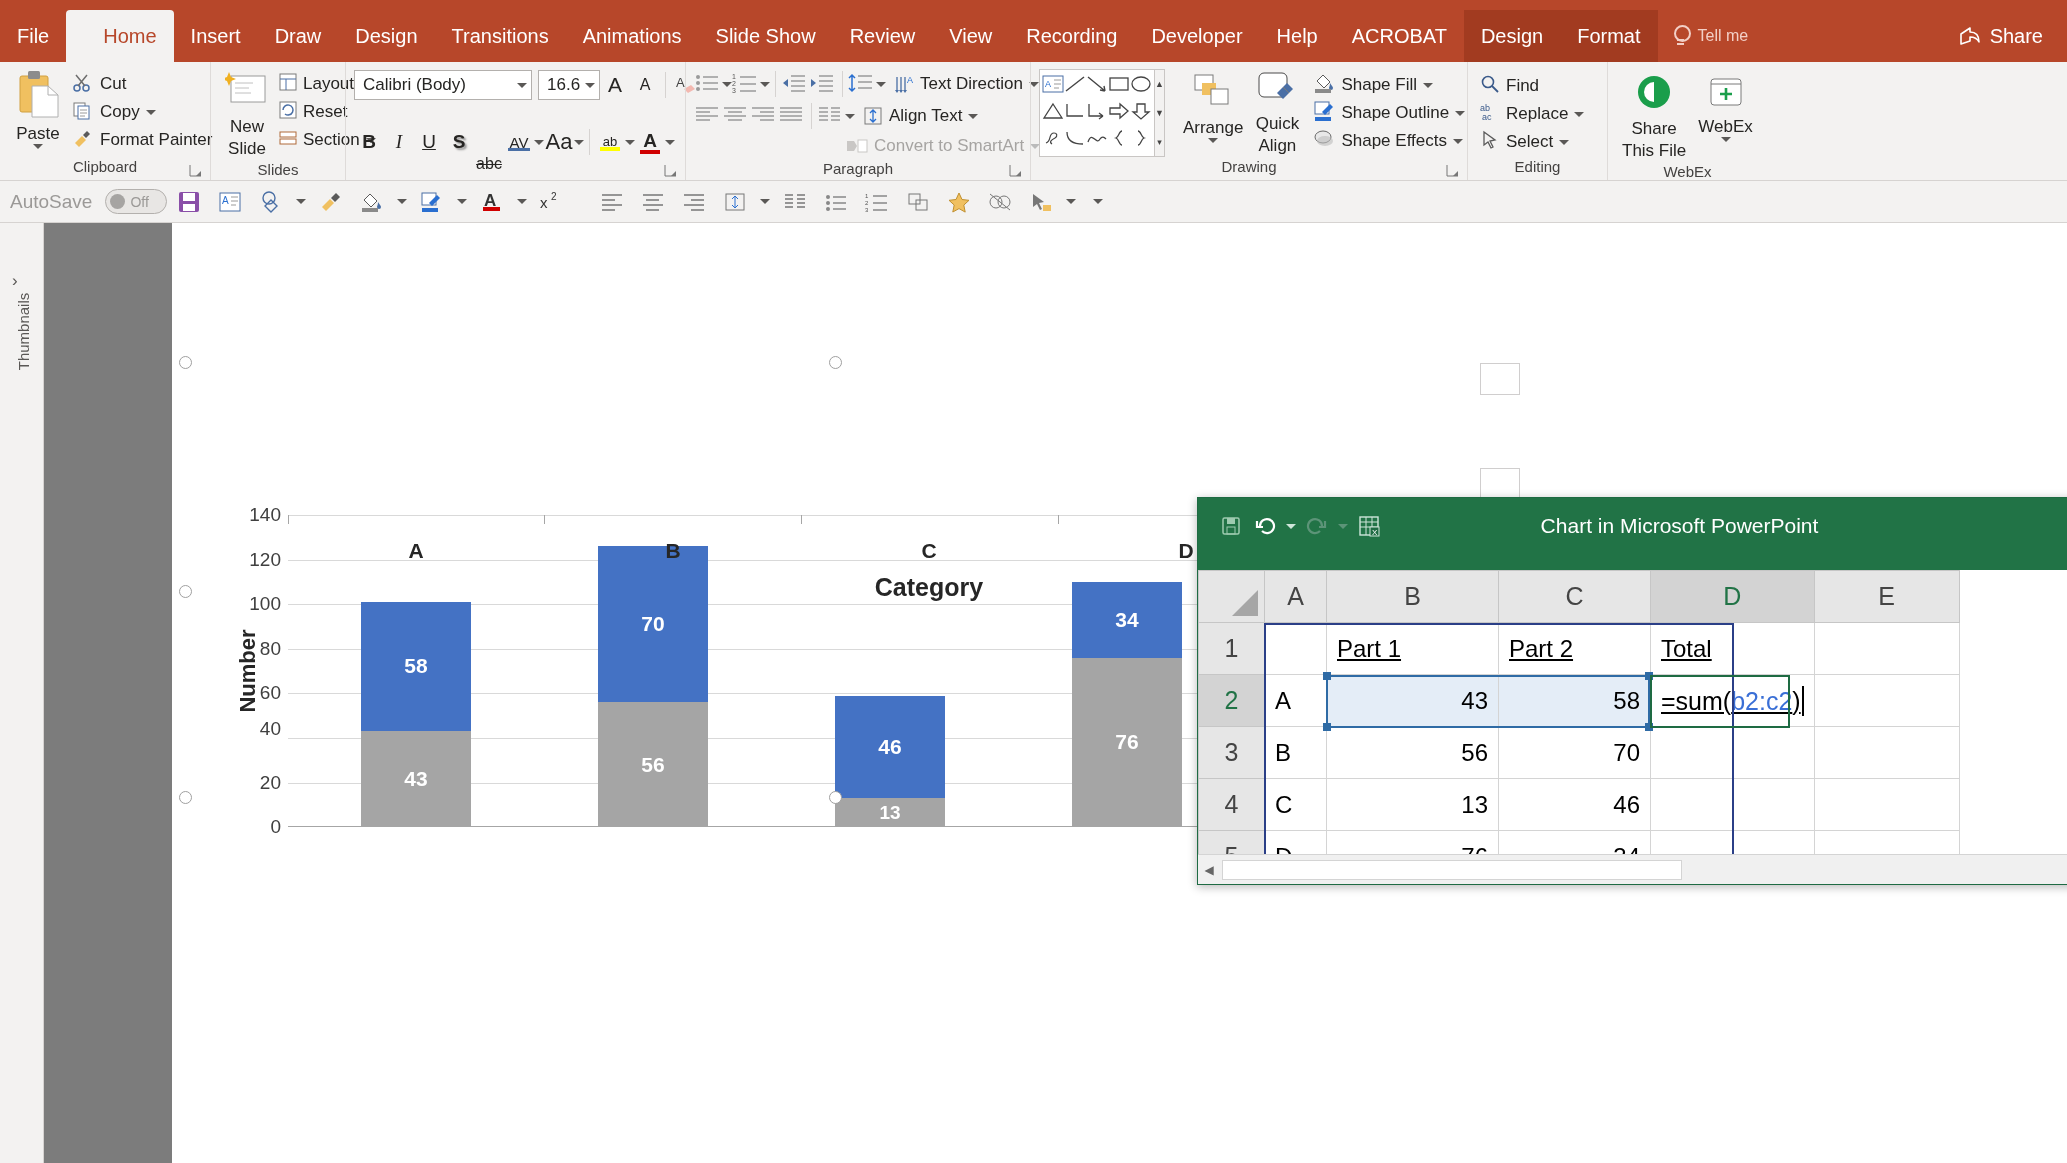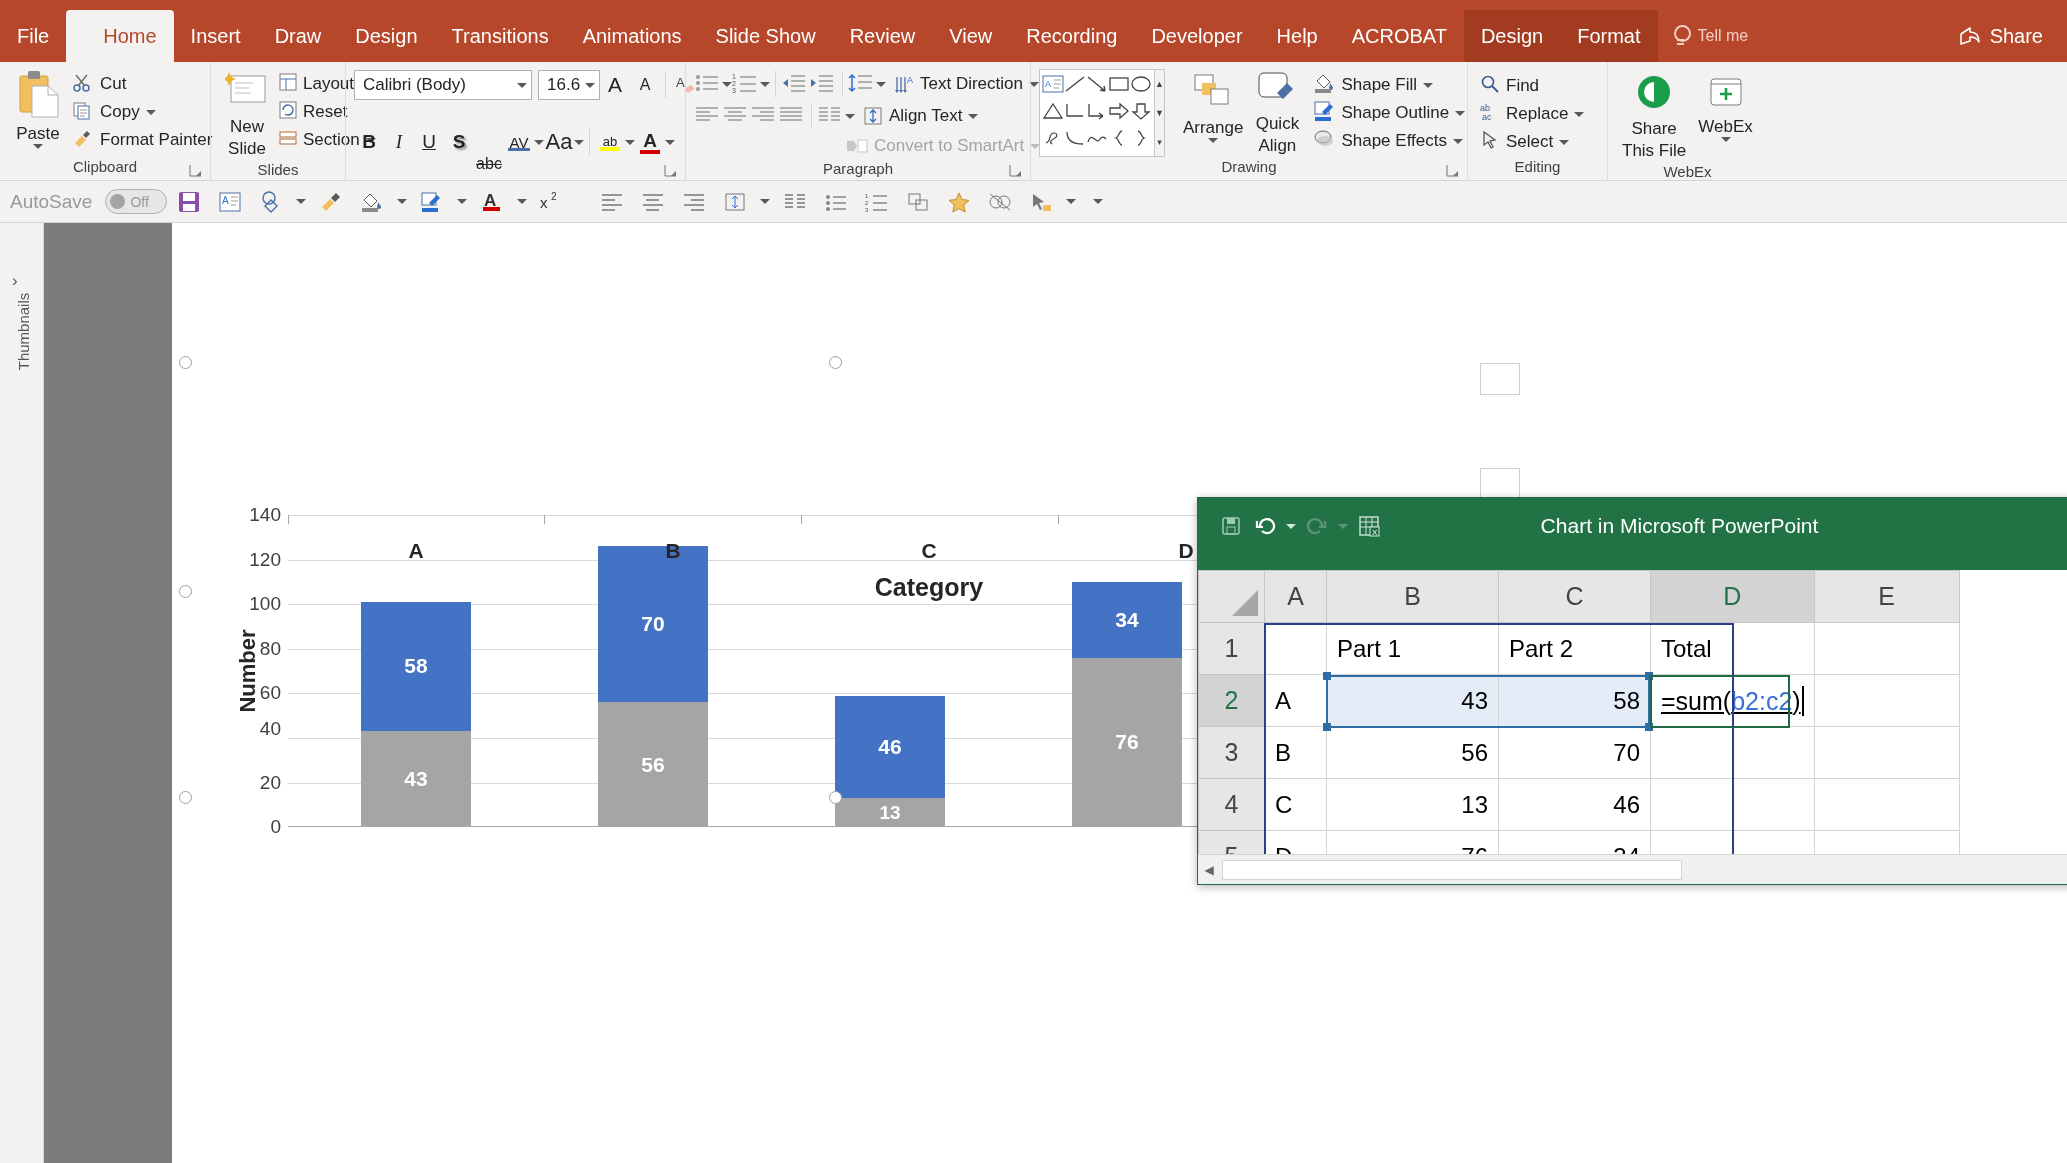--- a/index.html
+++ b/index.html
@@ -194,21 +194,21 @@
   table.sheet th.corner { background:#e6e6e6; width: 66px; position: relative; border-color:#c6c6c6;}
   table.sheet th.corner .tri {
     position:absolute; right:6px; bottom:6px; width:0;height:0;
     border-left: 26px solid transparent; border-bottom: 26px solid #a6a6a6;
   }
   table.sheet td.rowhdr { width: 66px; font-weight: normal;}
   table.sheet td.rh-sel { background: #d3d3d3; color: #217346; }
   table.sheet th.ch-sel { background: #d3d3d3; color: #217346; }
   td.lbl { font-weight: bold; text-align: left; }
   td.num { text-align: right; }
-  td.hdrtxt { font-weight: bold; text-align: left; }
+  td.hdrtxt { font-weight: bold; text-align: left; text-decoration: underline; }
   td.selrange { background: #e4edf7 !important; }
   .formula-cell { position: relative; text-align:right;text-decoration:underline; }
   .formula-cell .ftxt { font-size: 25px; }
   .formula-cell .fref { color: #3a6fd6; }
   .caret-bar {
     display: inline-block; width: 2px; height: 30px; background: #000; vertical-align: -6px; margin-left: 1px;
   }
   .hscroll {
     position: absolute; left: 0; right: 0; bottom: 0; height: 30px;
     background: #f0f0f0; border-top: 1px solid #d4d4d4; display: flex; align-items: center;

